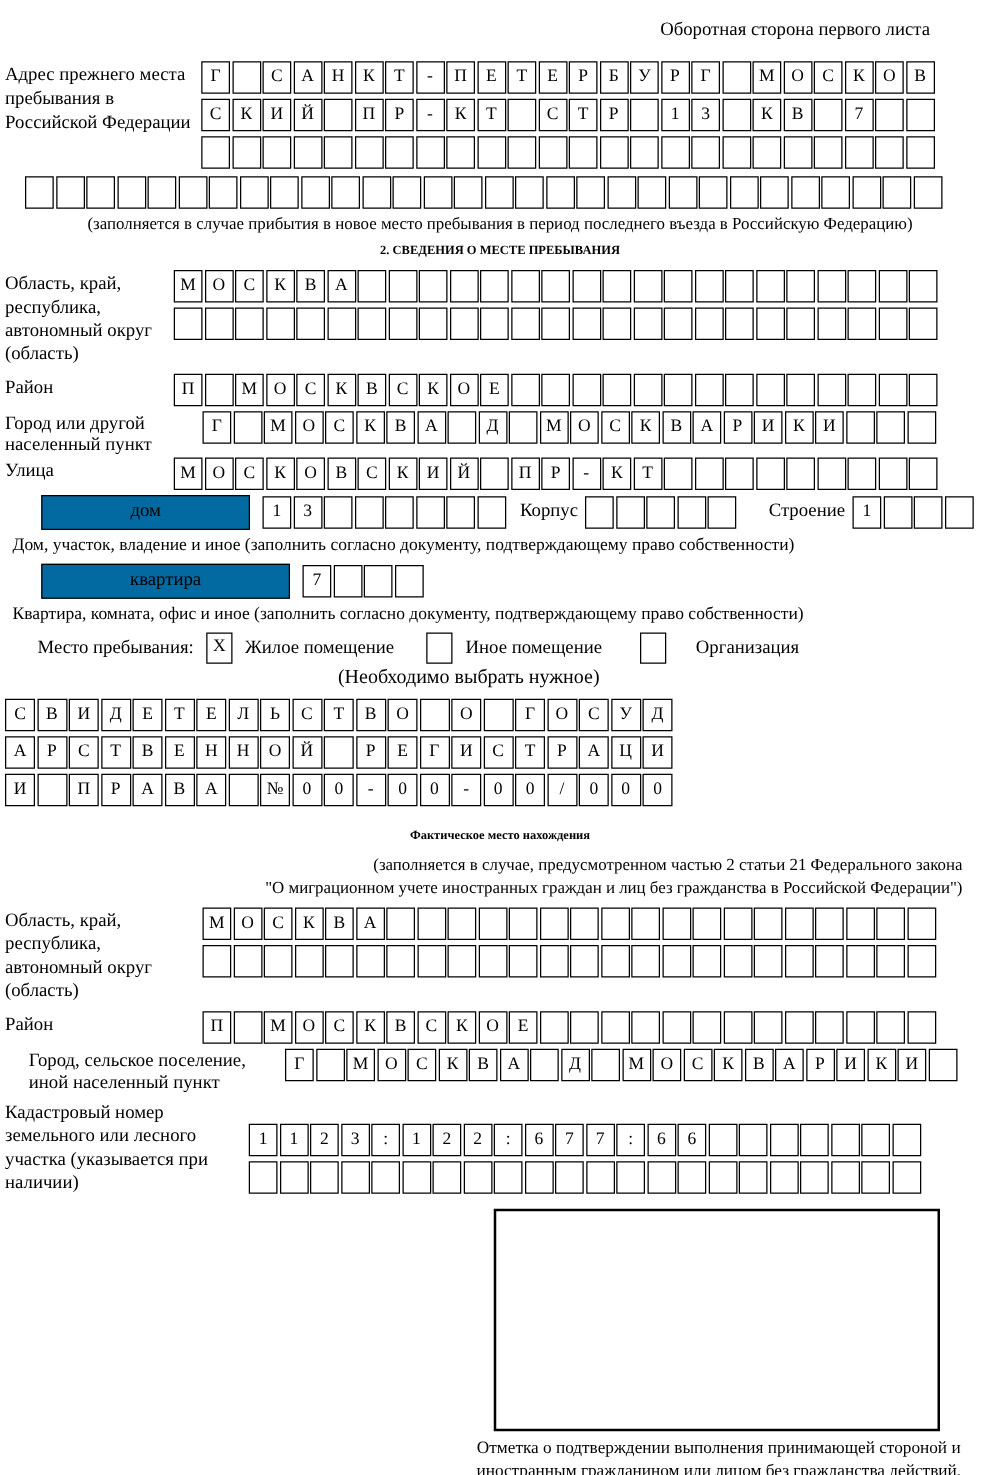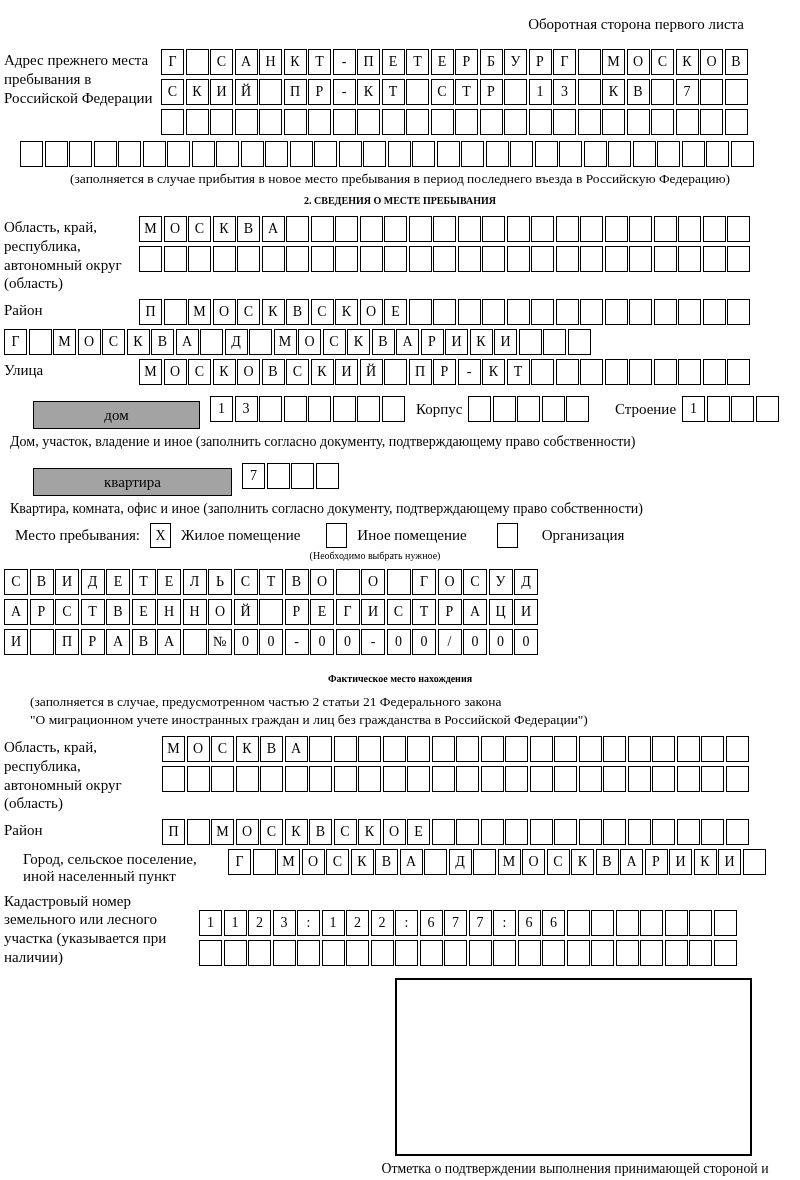--- a/index.html
+++ b/index.html
@@ -29,36 +29,36 @@
   .fullrow{ padding-left:20px; margin-top:2px; }
 
   .caption{ text-align:center; font-size:13.5px; margin:2px 10px 8px 10px; }
   .caption-left{ font-size:14px; margin:0 0 6px 10px; }
   .sect-title{ text-align:center; font-weight:bold; font-size:10px; margin:6px 0 10px 0; }
 
   
   .house-row{ display:flex; align-items:center; padding-left:33px; margin-bottom:5px; }
   .widebox{
     box-sizing:border-box; border:1.6px solid #000; height:28px;
-    display:flex; align-items:center; justify-content:center; font-size:15px; background:#a3a3a3;margin-top:12px;
+    display:flex; align-items:center; justify-content:center; font-size:15px; background:#0369a1;
   }
   .widebox.house{ width:167px; margin-right:10px; }
   .widebox.apart{ width:199px; margin-right:10px; }
   .inline-lbl{ margin:0 6px 0 10px; }
 
   
-  .chk-row{ display:flex; align-items:center; padding-left:15px; margin:4px 0 2px 0; }
+  .chk-row{ display:flex; align-items:center; padding-left:30px; margin:4px 0 2px 0; }
   .chk{
     box-sizing:border-box; width:21px; height:25px; border:1.6px solid #000;
     display:inline-flex; align-items:center; justify-content:center;
     font-size:14px; margin:0 10px; background:#fff; flex:0 0 auto;
   }
-  .chk-caption{ width:320px; margin-left:215px; text-align:center; font-size:10px; margin-bottom:8px; }
-
-  .fact-caption{ text-align:left; font-size:13.5px; margin:0 30px 2px 30px; }
+  .chk-caption{ width:320px; margin-left:215px; text-align:center; font-size:16px; margin-bottom:8px; }
+
+  .fact-caption{ text-align:right; font-size:13.5px; margin:0 30px 2px 30px; }
 
   
   .stamp-wrap{ width:390px; margin-left:380px; margin-top:8px; }
   .stamp-box{
     box-sizing:border-box; width:357px; height:178px; border:2px solid #000;
     margin-left:15px; background:#fff;
   }
   .stamp-caption{ text-align:center; font-size:13.8px; line-height:1.35; margin-top:4px; }
 </style>
 </head>
@@ -274,20 +274,21 @@
         <span class="cell"></span>
         <span class="cell"></span>
         <span class="cell"></span>
         <span class="cell"></span>
         <span class="cell"></span>
       </div>
   </div>
 </div>
 
 <div class="labelrow">
+  <div class="lbl w158" style="line-height:1.15;">Город или другой населенный пункт</div>
   <div class="rows">
     <div class="cellrow">
         <span class="cell">Г</span>
         <span class="cell"></span>
         <span class="cell">М</span>
         <span class="cell">О</span>
         <span class="cell">С</span>
         <span class="cell">К</span>
         <span class="cell">В</span>
         <span class="cell">А</span>

